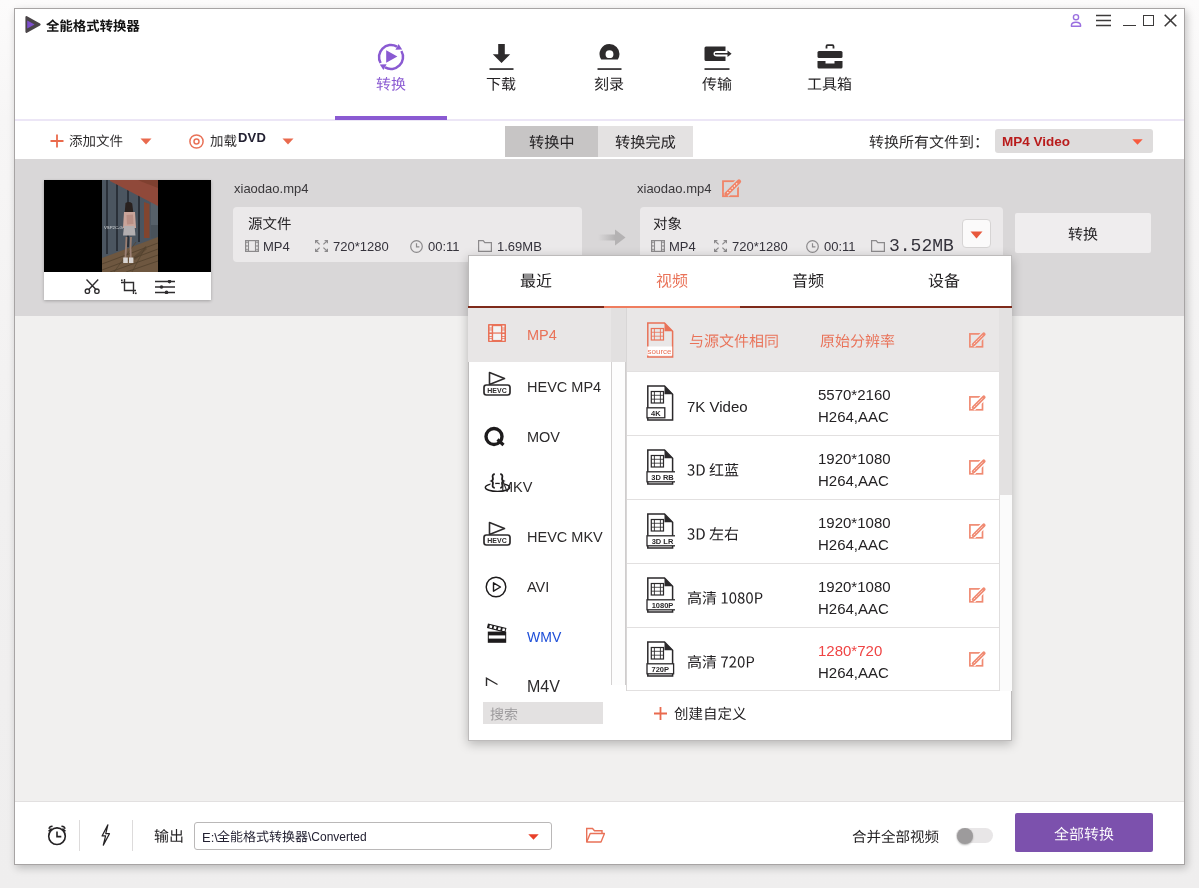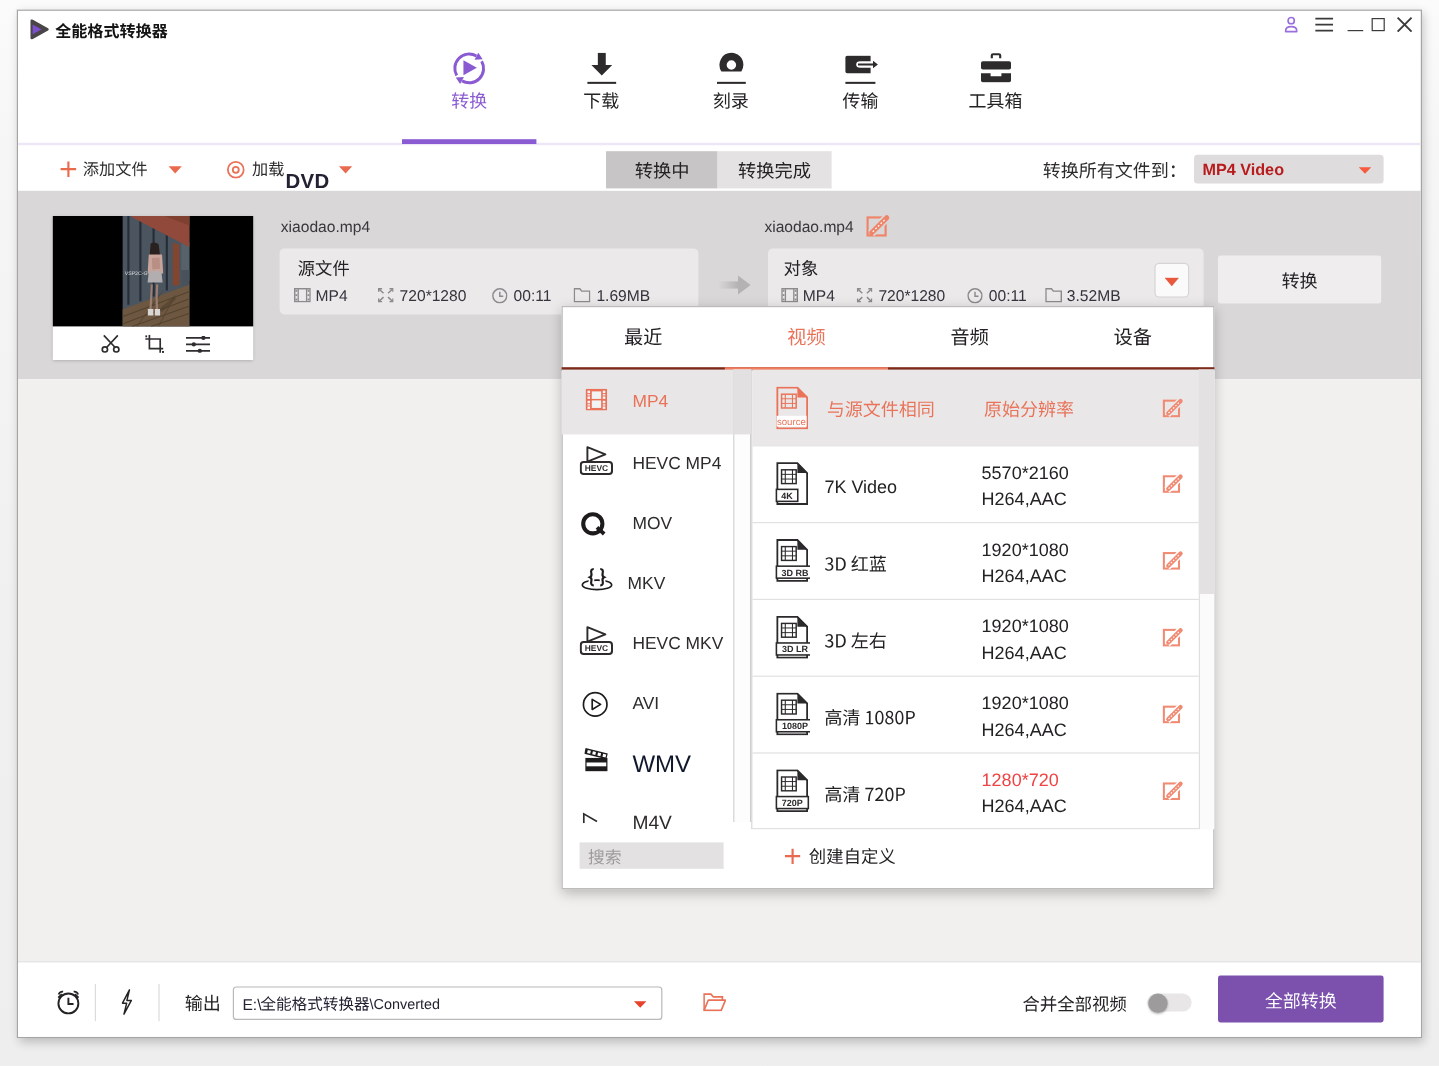--- a/index.html
+++ b/index.html
@@ -73,21 +73,21 @@
 <svg style="position:absolute;left:140px;top:138px" width="12" height="7" viewBox="0 0 12 7">
     <path d="M0.5 0.5 H11.5 L6 6.5 Z" fill="#e96a4e"></path>
   </svg>
 <svg style="position:absolute;left:189px;top:133.5px" width="15" height="15" viewBox="0 0 15 15">
     <circle cx="7.5" cy="7.5" r="6.6" fill="none" stroke="#e97258" stroke-width="1.5"></circle>
     <circle cx="7.5" cy="7.5" r="2.5" fill="none" stroke="#e97258" stroke-width="1.5"></circle>
   </svg>
 <svg style="position:absolute;left:210.0px;top:131.2px;overflow:visible" width="28" height="20" viewBox="0 -14.85 28 20">
     <path d="M7.7 -9.7V0.9H8.7V-0.1H11.3V0.8H12.3V-9.7ZM8.7 -1.1V-8.7H11.3V-1.1ZM2.6 -11.2 2.6 -8.8H0.7V-7.8H2.6C2.5 -4.4 2.1 -1.4 0.4 0.4C0.6 0.6 1.0 0.9 1.2 1.1C3.0 -0.9 3.5 -4.1 3.6 -7.8H5.6C5.5 -2.6 5.4 -0.7 5.1 -0.4C5.0 -0.2 4.9 -0.1 4.7 -0.1C4.4 -0.1 3.8 -0.1 3.2 -0.2C3.4 0.1 3.5 0.5 3.5 0.8C4.1 0.9 4.7 0.9 5.1 0.8C5.5 0.8 5.8 0.6 6.0 0.3C6.4 -0.3 6.5 -2.3 6.6 -8.3C6.6 -8.4 6.6 -8.8 6.6 -8.8H3.6L3.6 -11.2Z M23.4 -10.6C24.1 -10.1 24.8 -9.3 25.1 -8.8L25.9 -9.4C25.5 -9.9 24.8 -10.6 24.2 -11.1ZM24.8 -6.8C24.5 -5.5 24.0 -4.2 23.3 -3.1C23.1 -4.3 22.9 -5.8 22.8 -7.5H26.3V-8.3H22.8C22.7 -9.2 22.7 -10.3 22.7 -11.3H21.7C21.7 -10.3 21.7 -9.3 21.8 -8.3H18.5V-9.4H20.9V-10.3H18.5V-11.4H17.5V-10.3H14.9V-9.4H17.5V-8.3H14.2V-7.5H21.8C22.0 -5.3 22.2 -3.4 22.6 -2.0C22.0 -1.0 21.2 -0.2 20.3 0.4C20.6 0.6 20.9 0.9 21.1 1.1C21.8 0.6 22.4 -0.1 23.0 -0.9C23.5 0.3 24.2 1.0 25.1 1.0C26.0 1.0 26.3 0.4 26.5 -1.7C26.3 -1.8 25.9 -2.0 25.7 -2.2C25.6 -0.6 25.5 -0.0 25.2 -0.0C24.6 -0.0 24.1 -0.7 23.7 -1.8C24.6 -3.2 25.2 -4.8 25.7 -6.5ZM14.4 -1.2 14.5 -0.3 18.0 -0.7V1.0H18.9V-0.8L21.4 -1.0V-1.8L18.9 -1.6V-2.9H21.1V-3.8H18.9V-4.9H18.0V-3.8H16.1C16.4 -4.2 16.7 -4.7 17.0 -5.3H21.4V-6.1H17.4C17.6 -6.5 17.7 -6.8 17.8 -7.2L16.8 -7.4C16.7 -7.0 16.5 -6.5 16.3 -6.1H14.4V-5.3H16.0C15.7 -4.8 15.6 -4.5 15.4 -4.3C15.2 -3.9 15.0 -3.7 14.8 -3.6C14.9 -3.4 15.1 -2.9 15.1 -2.7C15.3 -2.8 15.7 -2.9 16.2 -2.9H18.0V-1.5Z" fill="#2d2b2c"></path>
   </svg>
-<div style="position:absolute;left:238.0px;top:146px;font-family:'Liberation Sans',sans-serif;font-size:17px;line-height:12.5px;color:#232132;font-weight:700;letter-spacing:0.2px;white-space:pre">DVD</div>
+<div style="position:absolute;left:238.0px;top:132px;font-family:'Liberation Sans',sans-serif;font-size:13px;line-height:12.5px;color:#232132;font-weight:700;letter-spacing:0.2px;white-space:pre">DVD</div>
 <svg style="position:absolute;left:282px;top:138px" width="12" height="7" viewBox="0 0 12 7">
     <path d="M0.5 0.5 H11.5 L6 6.5 Z" fill="#e96a4e"></path>
   </svg>
 <div style="position:absolute;left:505px;top:125.5px;width:93px;height:31.5px;background:#c7c5c5"></div>
 <svg style="position:absolute;left:528.7px;top:130.8px;overflow:visible" width="47" height="22" viewBox="0 -16.72 47 22">
     <path d="M1.2 -5.0C1.4 -5.2 1.8 -5.3 2.3 -5.3H3.7V-3.1L0.6 -2.5L0.9 -1.4L3.7 -2.0V1.2H4.8V-2.2L6.8 -2.6L6.8 -3.6L4.8 -3.2V-5.3H6.4V-6.3H4.8V-8.6H3.7V-6.3H2.2C2.7 -7.4 3.2 -8.6 3.6 -9.9H6.3V-11.0H3.9C4.0 -11.5 4.1 -12.0 4.3 -12.5L3.1 -12.8C3.0 -12.2 2.9 -11.6 2.8 -11.0H0.7V-9.9H2.5C2.2 -8.7 1.8 -7.6 1.6 -7.3C1.4 -6.6 1.1 -6.1 0.9 -6.0C1.0 -5.8 1.2 -5.3 1.2 -5.0ZM6.5 -8.1V-7.1H8.7C8.4 -6.0 8.1 -5.0 7.8 -4.2H12.2C11.6 -3.5 11.0 -2.6 10.4 -1.7C9.8 -2.1 9.3 -2.4 8.8 -2.7L8.1 -2.0C9.6 -1.1 11.4 0.3 12.3 1.2L13.1 0.3C12.6 -0.1 12.0 -0.6 11.2 -1.2C12.2 -2.4 13.2 -3.8 14.0 -5.0L13.2 -5.4L13.0 -5.3H9.4L9.9 -7.1H14.6V-8.1H10.2L10.7 -9.9H14.0V-11.0H11.0L11.4 -12.6L10.3 -12.8L9.8 -11.0H7.1V-9.9H9.5L9.0 -8.1Z M17.7 -12.8V-9.7H15.9V-8.6H17.7V-5.2C17.0 -5.0 16.3 -4.8 15.7 -4.7L16.1 -3.6L17.7 -4.1V-0.2C17.7 0.0 17.6 0.1 17.4 0.1C17.3 0.1 16.8 0.1 16.2 0.1C16.3 0.4 16.5 0.9 16.5 1.2C17.4 1.2 18.0 1.1 18.3 0.9C18.7 0.8 18.8 0.4 18.8 -0.2V-4.5L20.4 -5.0L20.3 -6.1L18.8 -5.6V-8.6H20.2V-9.7H18.8V-12.8ZM23.3 -10.5H26.5C26.2 -9.9 25.7 -9.4 25.3 -8.9H22.2C22.6 -9.4 23.0 -9.9 23.3 -10.5ZM20.3 -4.4V-3.4H23.9C23.3 -2.1 22.1 -0.7 19.4 0.4C19.7 0.6 20.0 1.0 20.2 1.2C22.8 0.0 24.1 -1.4 24.9 -2.8C25.8 -1.0 27.4 0.4 29.2 1.2C29.4 0.9 29.7 0.5 29.9 0.3C28.1 -0.4 26.5 -1.7 25.6 -3.4H29.6V-4.4H28.6V-8.9H26.6C27.2 -9.6 27.8 -10.3 28.2 -11.0L27.4 -11.5L27.2 -11.4H23.9C24.2 -11.8 24.4 -12.2 24.5 -12.6L23.4 -12.8C22.8 -11.5 21.8 -9.9 20.3 -8.7C20.6 -8.5 20.9 -8.1 21.1 -7.9L21.4 -8.1V-4.4ZM22.5 -4.4V-8.0H24.5V-6.4C24.5 -5.8 24.5 -5.1 24.3 -4.4ZM27.4 -4.4H25.4C25.6 -5.1 25.6 -5.8 25.6 -6.4V-8.0H27.4Z M37.4 -12.8V-10.0H31.9V-2.8H33.0V-3.8H37.4V1.2H38.6V-3.8H42.9V-2.9H44.1V-10.0H38.6V-12.8ZM33.0 -4.9V-8.9H37.4V-4.9ZM42.9 -4.9H38.6V-8.9H42.9Z" fill="#242224"></path>
   </svg>
 <div style="position:absolute;left:598px;top:125.5px;width:95px;height:31.5px;background:#e4e2e2"></div>
 <svg style="position:absolute;left:615.1px;top:130.8px;overflow:visible" width="62" height="22" viewBox="0 -16.72 62 22">
     <path d="M1.2 -5.0C1.4 -5.2 1.8 -5.3 2.3 -5.3H3.7V-3.1L0.6 -2.5L0.9 -1.4L3.7 -2.0V1.2H4.8V-2.2L6.8 -2.6L6.8 -3.6L4.8 -3.2V-5.3H6.4V-6.3H4.8V-8.6H3.7V-6.3H2.2C2.7 -7.4 3.2 -8.6 3.6 -9.9H6.3V-11.0H3.9C4.0 -11.5 4.1 -12.0 4.3 -12.5L3.1 -12.8C3.0 -12.2 2.9 -11.6 2.8 -11.0H0.7V-9.9H2.5C2.2 -8.7 1.8 -7.6 1.6 -7.3C1.4 -6.6 1.1 -6.1 0.9 -6.0C1.0 -5.8 1.2 -5.3 1.2 -5.0ZM6.5 -8.1V-7.1H8.7C8.4 -6.0 8.1 -5.0 7.8 -4.2H12.2C11.6 -3.5 11.0 -2.6 10.4 -1.7C9.8 -2.1 9.3 -2.4 8.8 -2.7L8.1 -2.0C9.6 -1.1 11.4 0.3 12.3 1.2L13.1 0.3C12.6 -0.1 12.0 -0.6 11.2 -1.2C12.2 -2.4 13.2 -3.8 14.0 -5.0L13.2 -5.4L13.0 -5.3H9.4L9.9 -7.1H14.6V-8.1H10.2L10.7 -9.9H14.0V-11.0H11.0L11.4 -12.6L10.3 -12.8L9.8 -11.0H7.1V-9.9H9.5L9.0 -8.1Z M17.7 -12.8V-9.7H15.9V-8.6H17.7V-5.2C17.0 -5.0 16.3 -4.8 15.7 -4.7L16.1 -3.6L17.7 -4.1V-0.2C17.7 0.0 17.6 0.1 17.4 0.1C17.3 0.1 16.8 0.1 16.2 0.1C16.3 0.4 16.5 0.9 16.5 1.2C17.4 1.2 18.0 1.1 18.3 0.9C18.7 0.8 18.8 0.4 18.8 -0.2V-4.5L20.4 -5.0L20.3 -6.1L18.8 -5.6V-8.6H20.2V-9.7H18.8V-12.8ZM23.3 -10.5H26.5C26.2 -9.9 25.7 -9.4 25.3 -8.9H22.2C22.6 -9.4 23.0 -9.9 23.3 -10.5ZM20.3 -4.4V-3.4H23.9C23.3 -2.1 22.1 -0.7 19.4 0.4C19.7 0.6 20.0 1.0 20.2 1.2C22.8 0.0 24.1 -1.4 24.9 -2.8C25.8 -1.0 27.4 0.4 29.2 1.2C29.4 0.9 29.7 0.5 29.9 0.3C28.1 -0.4 26.5 -1.7 25.6 -3.4H29.6V-4.4H28.6V-8.9H26.6C27.2 -9.6 27.8 -10.3 28.2 -11.0L27.4 -11.5L27.2 -11.4H23.9C24.2 -11.8 24.4 -12.2 24.5 -12.6L23.4 -12.8C22.8 -11.5 21.8 -9.9 20.3 -8.7C20.6 -8.5 20.9 -8.1 21.1 -7.9L21.4 -8.1V-4.4ZM22.5 -4.4V-8.0H24.5V-6.4C24.5 -5.8 24.5 -5.1 24.3 -4.4ZM27.4 -4.4H25.4C25.6 -5.1 25.6 -5.8 25.6 -6.4V-8.0H27.4Z M33.9 -8.3V-7.3H42.1V-8.3ZM31.3 -5.5V-4.4H35.3C35.2 -1.7 34.5 -0.4 31.1 0.3C31.3 0.5 31.6 0.9 31.7 1.2C35.5 0.4 36.3 -1.2 36.5 -4.4H39.2V-0.6C39.2 0.6 39.5 1.0 40.9 1.0C41.2 1.0 43.0 1.0 43.3 1.0C44.5 1.0 44.8 0.4 44.9 -1.6C44.6 -1.7 44.2 -1.9 43.9 -2.1C43.9 -0.3 43.8 -0.1 43.2 -0.1C42.8 -0.1 41.4 -0.1 41.1 -0.1C40.4 -0.1 40.3 -0.2 40.3 -0.6V-4.4H44.7V-5.5ZM36.8 -12.6C37.1 -12.1 37.4 -11.5 37.6 -11.0H31.6V-7.6H32.8V-9.9H43.1V-7.6H44.3V-11.0H38.9C38.7 -11.6 38.3 -12.3 37.9 -12.9Z M53.9 -12.8C53.9 -11.9 53.9 -11.0 53.9 -10.2H47.5V-5.9C47.5 -3.9 47.4 -1.3 46.1 0.6C46.4 0.7 46.9 1.1 47.1 1.3C48.5 -0.7 48.7 -3.8 48.7 -5.9V-6.0H51.5C51.5 -3.4 51.4 -2.4 51.2 -2.2C51.1 -2.1 50.9 -2.0 50.7 -2.0C50.4 -2.0 49.8 -2.0 49.1 -2.1C49.3 -1.8 49.4 -1.4 49.4 -1.0C50.1 -1.0 50.8 -1.0 51.2 -1.0C51.6 -1.1 51.9 -1.2 52.2 -1.5C52.5 -1.9 52.5 -3.2 52.6 -6.6C52.6 -6.7 52.6 -7.1 52.6 -7.1H48.7V-9.1H54.0C54.2 -6.6 54.6 -4.4 55.1 -2.6C54.1 -1.5 53.0 -0.5 51.6 0.2C51.9 0.4 52.3 0.9 52.5 1.1C53.6 0.4 54.7 -0.4 55.6 -1.4C56.3 0.2 57.2 1.1 58.4 1.1C59.6 1.1 60.0 0.3 60.2 -2.2C59.9 -2.4 59.4 -2.6 59.2 -2.9C59.1 -0.9 58.9 -0.1 58.5 -0.1C57.7 -0.1 57.0 -0.9 56.5 -2.4C57.6 -3.9 58.5 -5.6 59.1 -7.6L58.0 -7.9C57.5 -6.4 56.8 -5.0 56.0 -3.8C55.6 -5.2 55.3 -7.0 55.2 -9.1H60.1V-10.2H55.1C55.1 -11.0 55.1 -11.9 55.1 -12.8ZM55.8 -12.0C56.8 -11.5 57.9 -10.7 58.5 -10.2L59.2 -11.0C58.6 -11.5 57.4 -12.2 56.5 -12.7Z" fill="#242224"></path>
@@ -226,21 +226,21 @@
   </svg>
 <div style="position:absolute;left:732.0px;top:239.5px;font-family:'Liberation Sans',sans-serif;font-size:13px;line-height:13px;color:#35333c;white-space:pre">720*1280</div>
 <svg style="position:absolute;left:806px;top:239.5px" width="13" height="13" viewBox="0 0 13 13">
     <circle cx="6.5" cy="6.5" r="5.8" fill="none" stroke="#8c8a8c" stroke-width="1.2"></circle>
     <path d="M6.5 3.2 V6.8 H9.4" stroke="#8c8a8c" stroke-width="1.2" fill="none"></path>
   </svg>
 <div style="position:absolute;left:824.0px;top:239.5px;font-family:'Liberation Sans',sans-serif;font-size:13px;line-height:13px;color:#35333c;white-space:pre">00:11</div>
 <svg style="position:absolute;left:871px;top:240px" width="14" height="12" viewBox="0 0 14 12">
     <path d="M0.6 11.4 V0.6 H5.2 L6.8 2.6 H13.4 V11.4 Z" fill="none" stroke="#8c8a8c" stroke-width="1.2"></path>
   </svg>
-<div style="position:absolute;left:889.0px;top:239.5px;font-family:Liberation Sans, sans-serif;font-size:13px;line-height:13px;color:#35333c;white-space:pre">3.52MB</div>
+<div style="position:absolute;left:889.0px;top:239.5px;font-family:Liberation Mono, monospace;font-size:18px;line-height:13px;color:#35333c;white-space:pre">3.52MB</div>
 <div style="position:absolute;left:962px;top:219px;width:29px;height:29px;background:#fbfafa;border:1px solid #d6d4d4;border-radius:4px"></div>
 <svg style="position:absolute;left:970px;top:230.5px" width="13" height="8" viewBox="0 0 13 8">
     <path d="M0.5 0.5 H12.5 L6.5 7.5 Z" fill="#e8583c"></path>
   </svg>
 <div style="position:absolute;left:1015px;top:213px;width:136px;height:40px;background:#efedee;border-radius:2px"></div>
 <svg style="position:absolute;left:1068.0px;top:222.5px;overflow:visible" width="31" height="22" viewBox="0 -16.50 31 22">
     <path d="M1.2 -5.0C1.3 -5.1 1.8 -5.2 2.3 -5.2H3.6V-3.0L0.6 -2.5L0.8 -1.4L3.6 -1.9V1.1H4.7V-2.2L6.8 -2.6L6.7 -3.5L4.7 -3.2V-5.2H6.3V-6.2H4.7V-8.5H3.6V-6.2H2.2C2.7 -7.3 3.1 -8.5 3.5 -9.8H6.3V-10.8H3.8C4.0 -11.4 4.1 -11.9 4.2 -12.4L3.1 -12.6C3.0 -12.0 2.9 -11.4 2.7 -10.8H0.7V-9.8H2.5C2.1 -8.6 1.8 -7.5 1.6 -7.2C1.3 -6.5 1.1 -6.0 0.9 -6.0C1.0 -5.7 1.2 -5.2 1.2 -5.0ZM6.4 -8.0V-7.0H8.6C8.3 -5.9 8.0 -4.9 7.7 -4.2H12.0C11.5 -3.4 10.8 -2.5 10.2 -1.7C9.7 -2.1 9.2 -2.4 8.7 -2.7L8.0 -2.0C9.5 -1.1 11.3 0.3 12.2 1.2L12.9 0.3C12.4 -0.1 11.8 -0.6 11.1 -1.1C12.0 -2.4 13.1 -3.8 13.8 -4.9L13.0 -5.3L12.8 -5.2H9.2L9.8 -7.0H14.4V-8.0H10.1L10.5 -9.8H13.8V-10.8H10.8L11.2 -12.4L10.1 -12.6L9.7 -10.8H7.0V-9.8H9.4L8.9 -8.0Z M17.5 -12.6V-9.6H15.7V-8.5H17.5V-5.2C16.7 -5.0 16.1 -4.8 15.5 -4.6L15.8 -3.5L17.5 -4.0V-0.2C17.5 0.0 17.4 0.1 17.2 0.1C17.1 0.1 16.5 0.1 16.0 0.1C16.1 0.4 16.3 0.9 16.3 1.2C17.2 1.2 17.7 1.1 18.1 0.9C18.4 0.8 18.6 0.4 18.6 -0.2V-4.4L20.2 -4.9L20.0 -6.0L18.6 -5.5V-8.5H20.0V-9.6H18.6V-12.6ZM23.0 -10.3H26.2C25.8 -9.8 25.4 -9.3 25.0 -8.8H21.9C22.3 -9.3 22.7 -9.8 23.0 -10.3ZM20.0 -4.3V-3.4H23.6C23.0 -2.1 21.8 -0.7 19.2 0.4C19.4 0.6 19.8 1.0 19.9 1.2C22.5 0.0 23.8 -1.4 24.5 -2.8C25.5 -1.0 27.0 0.4 28.8 1.2C29.0 0.9 29.3 0.5 29.5 0.3C27.7 -0.4 26.2 -1.7 25.3 -3.4H29.2V-4.3H28.2V-8.8H26.2C26.8 -9.4 27.4 -10.2 27.8 -10.8L27.0 -11.3L26.9 -11.3H23.6C23.8 -11.7 24.0 -12.0 24.2 -12.4L23.1 -12.6C22.5 -11.4 21.5 -9.8 20.1 -8.6C20.3 -8.4 20.7 -8.0 20.8 -7.8L21.1 -8.0V-4.3ZM22.2 -4.3V-7.9H24.2V-6.3C24.2 -5.7 24.1 -5.1 24.0 -4.3ZM27.1 -4.3H25.1C25.2 -5.0 25.3 -5.7 25.3 -6.3V-7.9H27.1Z" fill="#242224"></path>
   </svg>
 <div style="position:absolute;left:15px;top:316px;width:1169px;height:485px;background:#f1f0ef"></div>
 <div style="position:absolute;left:15px;top:801px;width:1169px;height:63px;background:#fff;border-top:1px solid #e2e0e0"></div>
@@ -333,21 +333,21 @@
 <div style="position:absolute;left:527.0px;top:430.2px;font-family:'Liberation Sans',sans-serif;font-size:14.5px;line-height:14.5px;color:#2d2b2c;white-space:pre">MOV</div>
 <svg style="position:absolute;left:484px;top:473px" width="28" height="20" viewBox="0 0 28 20">
     <ellipse cx="13.5" cy="14.4" rx="12.2" ry="4.0" fill="none" stroke="#1d1b1c" stroke-width="1.4"></ellipse>
     <g fill="none">
       <path d="M10.8 1.2 Q7.9 1.2 8.8 4.8 Q9.4 7.2 7.6 8 Q9.4 8.8 8.8 11.2 Q7.9 14.8 10.8 14.8" stroke="#fff" stroke-width="4.6"></path>
       <path d="M16.2 1.2 Q19.1 1.2 18.2 4.8 Q17.6 7.2 19.4 8 Q17.6 8.8 18.2 11.2 Q19.1 14.8 16.2 14.8" stroke="#fff" stroke-width="4.6"></path>
       <path d="M10.8 1.2 Q7.9 1.2 8.8 4.8 Q9.4 7.2 7.6 8 Q9.4 8.8 8.8 11.2 Q7.9 14.8 10.8 14.8" stroke="#1d1b1c" stroke-width="1.8"></path>
       <path d="M16.2 1.2 Q19.1 1.2 18.2 4.8 Q17.6 7.2 19.4 8 Q17.6 8.8 18.2 11.2 Q19.1 14.8 16.2 14.8" stroke="#1d1b1c" stroke-width="1.8"></path>
     </g>
   </svg>
-<div style="position:absolute;left:523px;top:480.2px;font-family:'Liberation Sans',sans-serif;font-size:14.5px;line-height:14.5px;color:#2d2b2c;white-space:pre">MKV</div>
+<div style="position:absolute;left:501px;top:480.2px;font-family:'Liberation Sans',sans-serif;font-size:14.5px;line-height:14.5px;color:#2d2b2c;white-space:pre">MKV</div>
 <svg style="position:absolute;left:483px;top:521px" width="28" height="25" viewBox="0 0 28 25">
     <path d="M6.5 14 V1.6 L21.5 7.6 L6.5 13.6" fill="none" stroke="#2d2b2c" stroke-width="1.6" stroke-linejoin="round"></path>
     <rect x="1" y="14" width="26" height="10" rx="2.4" fill="#fff" stroke="#2d2b2c" stroke-width="1.7"></rect>
     <text x="14" y="21.8" font-size="7" font-weight="bold" text-anchor="middle" fill="#2d2b2c" font-family="Liberation Sans,sans-serif">HEVC</text>
   </svg>
 <div style="position:absolute;left:527.0px;top:530.2px;font-family:'Liberation Sans',sans-serif;font-size:14.5px;line-height:14.5px;color:#2d2b2c;white-space:pre">HEVC MKV</div>
 <svg style="position:absolute;left:485px;top:576px" width="22" height="22" viewBox="0 0 22 22">
     <circle cx="11" cy="11" r="9.8" fill="none" stroke="#1d1b1c" stroke-width="1.4"></circle>
     <path d="M8.5 6.8 L15.5 11 L8.5 15.2 Z" fill="none" stroke="#1d1b1c" stroke-width="1.4" stroke-linejoin="round"></path>
   </svg>
@@ -356,21 +356,21 @@
     <g transform="translate(1.0,1.4) rotate(14 0 0)">
       <rect width="19" height="4.8" fill="#1d1b1c"></rect>
       <rect x="2.2" y="1.1" width="2.6" height="2.6" fill="#fff"></rect>
       <rect x="6.6" y="1.1" width="2.6" height="2.6" fill="#fff"></rect>
       <rect x="11.0" y="1.1" width="2.6" height="2.6" fill="#fff"></rect>
       <rect x="15.4" y="1.1" width="2.6" height="2.6" fill="#fff"></rect>
     </g>
     <rect x="0.8" y="9.6" width="18.4" height="11.2" fill="#1d1b1c"></rect>
     <rect x="1.8" y="13.4" width="16.4" height="3.2" fill="#fff"></rect>
   </svg>
-<div style="position:absolute;left:527.0px;top:630.2px;font-family:'Liberation Sans',sans-serif;font-size:20px;line-height:14.5px;color:#0f172a;white-space:pre">WMV</div>
+<div style="position:absolute;left:527.0px;top:630.2px;font-family:'Liberation Sans',sans-serif;font-size:14px;line-height:14.5px;color:#1d4ed8;white-space:pre">WMV</div>
 <svg style="position:absolute;left:483px;top:676px" width="26" height="10" viewBox="0 0 26 10">
     <path d="M3.5 10 V2.2 L14.5 8.5" fill="none" stroke="#2d2b2c" stroke-width="1.4"></path>
   </svg>
 <div style="position:absolute;left:527.0px;top:679.7px;font-family:'Liberation Sans',sans-serif;font-size:16px;line-height:14.5px;color:#2d2b2c;white-space:pre">M4V</div>
 <div style="position:absolute;left:627px;top:308px;width:385px;height:63px;background:#e9e7e7"></div>
 <div style="position:absolute;left:627px;top:371px;width:372px;height:1px;background:#e2e0e0"></div>
 <div style="position:absolute;left:627px;top:435px;width:372px;height:1px;background:#e2e0e0"></div>
 <div style="position:absolute;left:627px;top:499px;width:372px;height:1px;background:#e2e0e0"></div>
 <div style="position:absolute;left:627px;top:563px;width:372px;height:1px;background:#e2e0e0"></div>
 <div style="position:absolute;left:627px;top:627px;width:372px;height:1px;background:#e2e0e0"></div>

